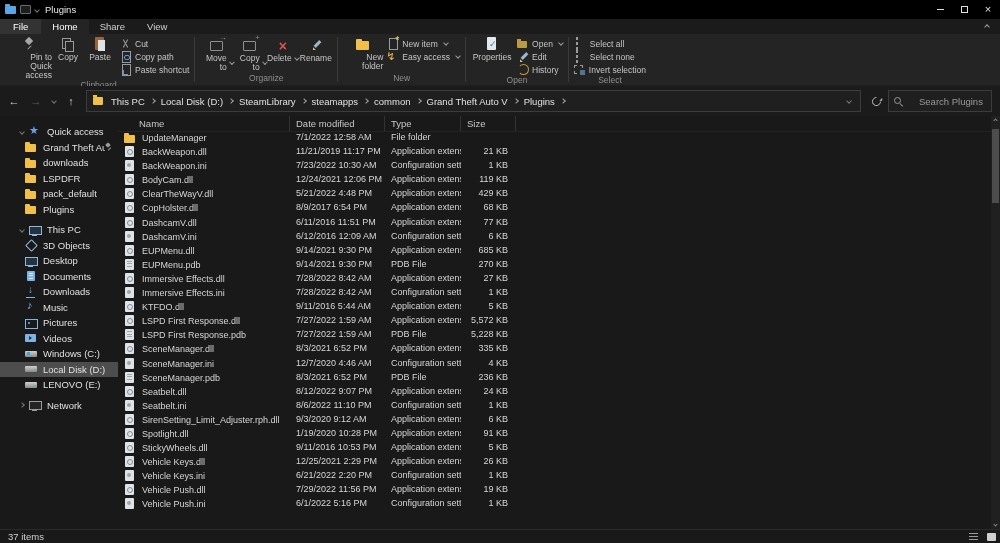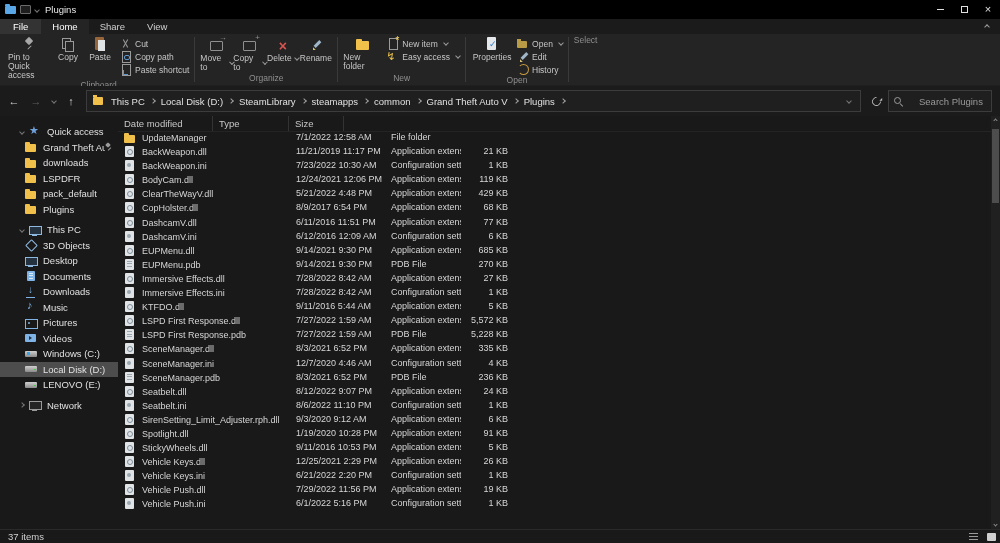--- a/index.html
+++ b/index.html
@@ -37,21 +37,21 @@
 
 
 .ribbon{height:52px;background:#242424;display:flex;align-items:stretch;flex:none;padding-left:3px;border-bottom:1px solid #1f1f1f}
 .rgroup{display:flex;flex-direction:column;padding:1px 5px 0}
 .rg-body{flex:1;display:flex;align-items:flex-start}
 .rg-label{text-align:center;font-size:8.5px;color:#8f8f8f;height:12px;line-height:11px}
 .rsep{width:1px;background:#3a3a3a;margin:3px 0;flex:none}
 .rbtn{display:flex;flex-direction:column;align-items:center;color:#c6c6c6}
 .rbtn.big{width:44px;padding-top:1px}
 .rbtn.med{width:33px;padding-top:2px}
-.rlabel{font-size:8.5px;line-height:9px;text-align:left}
+.rlabel{font-size:8.5px;line-height:9px;text-align:right}
 .rlbl-row{display:flex;align-items:center;justify-content:center}
 .rcol{display:flex;flex-direction:column;justify-content:flex-start;gap:2px;margin-left:3px;padding-top:3px}
 .rbtn-s{display:flex;align-items:center;gap:3px;color:#c6c6c6;height:11px}
 .rlabel-s{font-size:8.5px;white-space:nowrap}
 .ddown{width:4px;height:4px;border-right:1px solid #9a9a9a;border-bottom:1px solid #9a9a9a;transform:rotate(45deg);margin-left:3px;margin-top:-2px;display:inline-block}
 
 .ric{height:17px;width:18px;display:flex;align-items:center;justify-content:center;position:relative;flex:none}
 .ric-s{width:13px;height:11px;position:relative;flex:none}
 .i-pin::before{content:"";position:absolute;left:5px;top:2px;width:6px;height:6px;background:#a8a8a8;transform:rotate(45deg);border-radius:1px}
 .i-pin::after{content:"";position:absolute;left:8px;top:9px;width:1px;height:5px;background:#a8a8a8;transform:rotate(45deg)}
@@ -339,20 +339,36 @@
             <span class="rlabel-s">History</span>
           </div>
         </div>
       </div>
       <div class="rg-label">Open</div>
     </div>
 
     <div class="rsep"></div>
 
     <div class="rgroup">
+      <div class="rg-body">
+        <div class="rcol" style="margin-left:0">
+          <div class="rbtn-s">
+            <span class="ric-s"><span class="i-selall"></span></span>
+            <span class="rlabel-s">Select all</span>
+          </div>
+          <div class="rbtn-s">
+            <span class="ric-s"><span class="i-selnone"></span></span>
+            <span class="rlabel-s">Select none</span>
+          </div>
+          <div class="rbtn-s">
+            <span class="ric-s i-selinv"></span>
+            <span class="rlabel-s">Invert selection</span>
+          </div>
+        </div>
+      </div>
       <div class="rg-label">Select</div>
     </div>
   </div>
 
   <div class="addrrow">
     <div class="nav-btn">←</div>
     <div class="nav-btn disabled">→</div>
     <div class="nav-btn nav-chev">
         <span class="chev chev-down dim"></span>
       </div>
@@ -477,20 +493,21 @@
           <span class="slabel">LENOVO (E:)</span>
         </div>
         <div class="srow sec">
           <span class="chev chev-right dim"></span>
           <span class="sic sic-network"></span>
           <span class="slabel">Network</span>
         </div>
       </div>
     <div class="filearea">
       <div class="fheader">
+        <div class="fh fh-name">Name</div>
         <div class="fh fh-date">Date modified</div>
         <div class="fh fh-type">Type</div>
         <div class="fh fh-size">Size</div>
       </div>
       <div class="fbody">
           <div class="frow">
             <span class="fc fc-name">
               <span class="fic fic-folder"></span>
               <span class="ftext">UpdateManager</span>
             </span>

